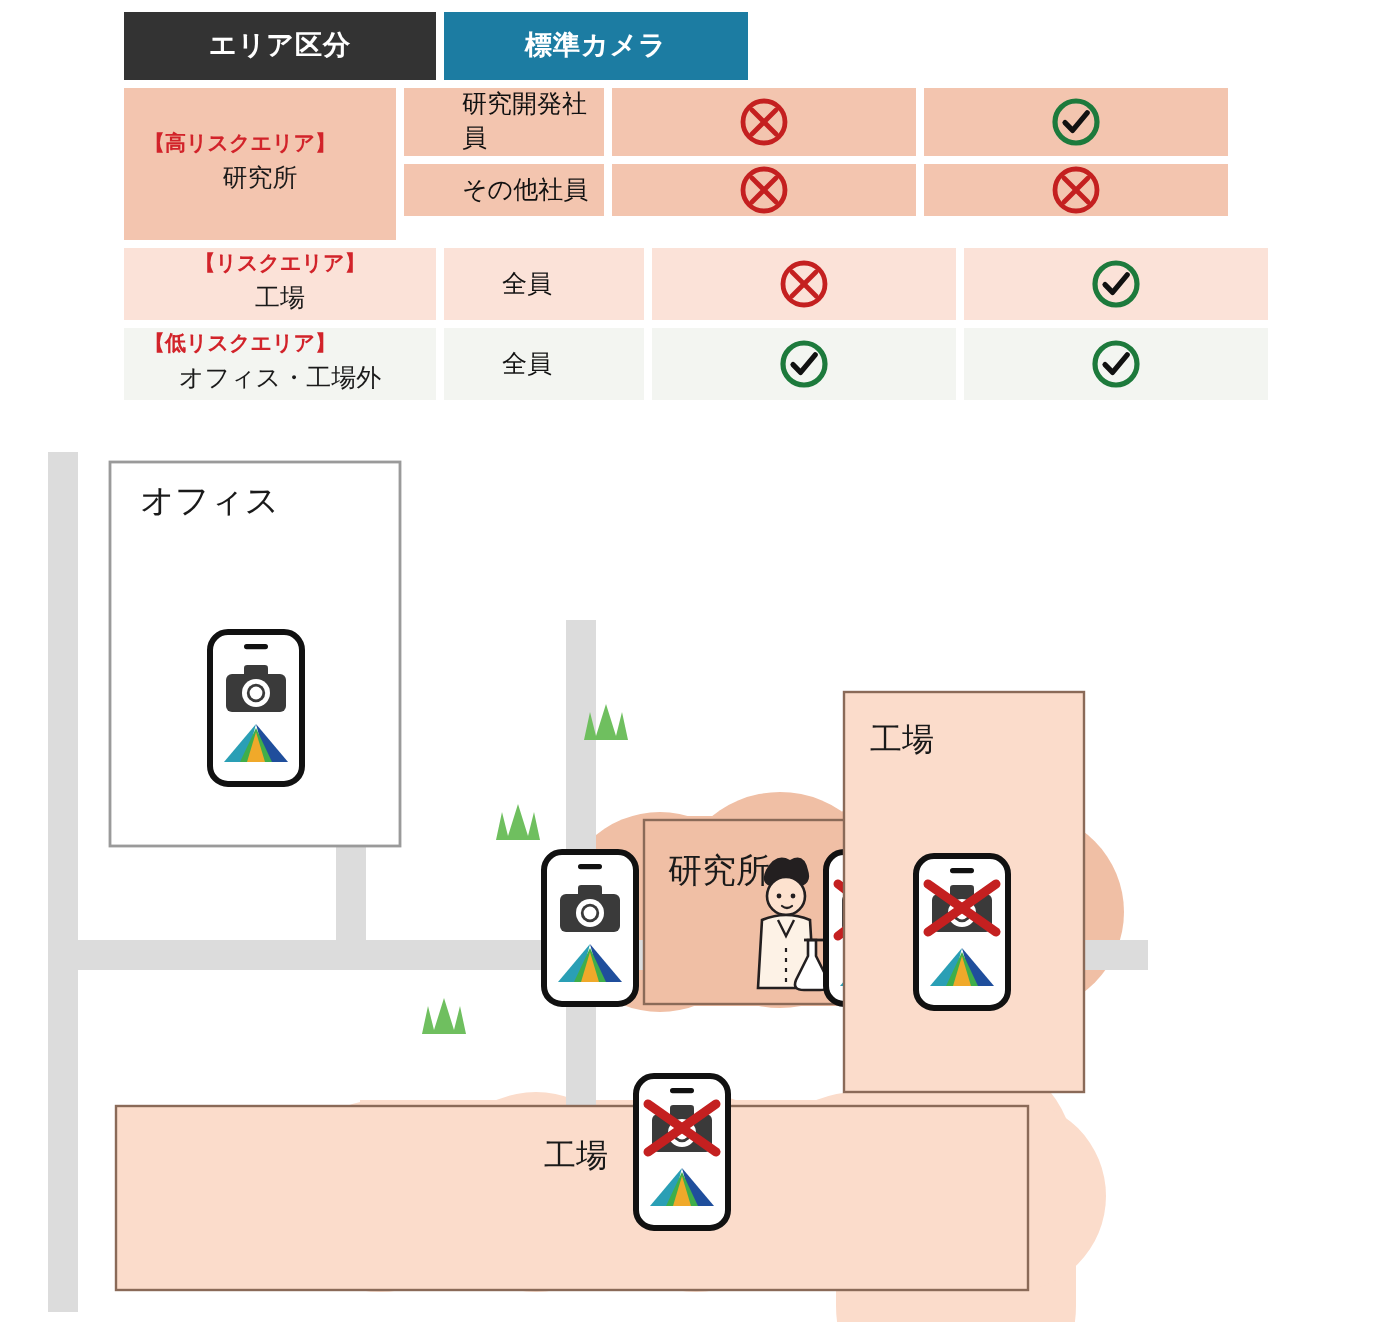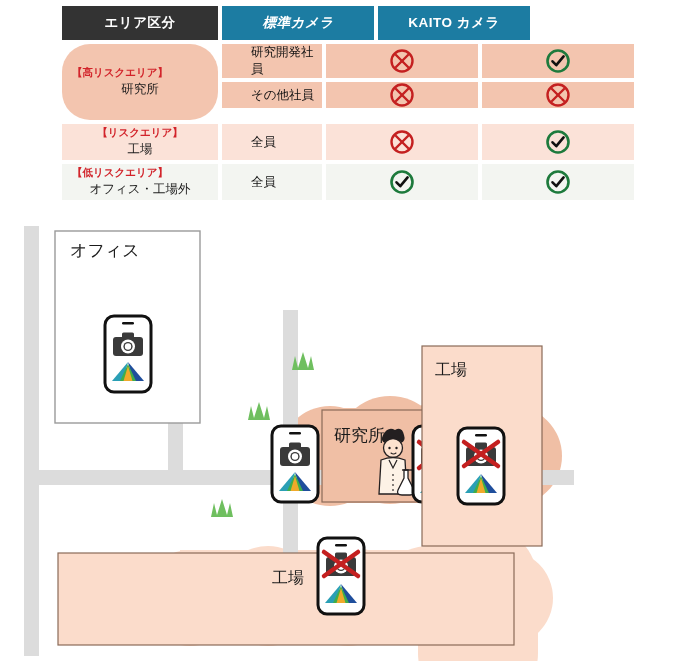--- a/index.html
+++ b/index.html
@@ -16,21 +16,21 @@
     position:absolute;left:62px;top:6px;width:572px;
   }
   .trow{display:flex;gap:4px;margin-bottom:4px;}
   .tcell{
     box-sizing:border-box;
     display:flex;align-items:center;justify-content:center;
     font-size:12px;color:#111;
   }
   .c-area  {width:156px;}
   .c-target{width:100px;}
-  .c-cam   {width:152px;font-style:italic;}
+  .c-cam   {width:152px;}
   .c-kaito {width:152px;}
 
   .thead .tcell{
     height:34px;color:#ffffff;font-weight:bold;font-size:13.5px;
     letter-spacing:.5px;
   }
   .thead .c-area,.thead .c-target{background:#333333;}
   .thead .c-cam,.thead .c-kaito{background:#1c7ca2;}
 
   
@@ -46,41 +46,40 @@
     color:#d2232a;font-size:10.5px;font-weight:bold;text-align:left;
     line-height:1.1;
   }
   .area-name{
     color:#1a1a1a;font-size:12.5px;text-align:center;line-height:1.1;
   }
   .target-cell{justify-content:flex-start;padding-left:29px;font-size:12.5px;}
 
   
   .merged-wrap{display:flex;gap:4px;margin-bottom:4px;}
-  .merged-left{width:156px;border-radius:28px;}
+  .merged-left{width:136px;}
   .merged-right{flex:1;}
 
   
   .mark{width:26px;height:26px;display:block;}
 
   
   #diagram{
     position:absolute;left:0;top:198px;width:556px;height:463px;
   }
   #diagram svg{display:block;}
 </style>
 </head>
 <body>
 
 <div id="policy-table">
 
   <div class="trow thead">
     <div class="tcell c-area">エリア区分</div>
     <div class="tcell c-cam">標準カメラ</div>
-    <div class="tcell c-kaito">KAITO カメラ</div>
   </div>
 
   <div class="merged-wrap">
     <div class="merged-left tcell c-area area-cell bg-high" style="height:76px;">
       <div class="area-tag">【高リスクエリア】</div>
       <div class="area-name">研究所</div>
     </div>
     <div class="merged-right">
 
       <div class="trow">

